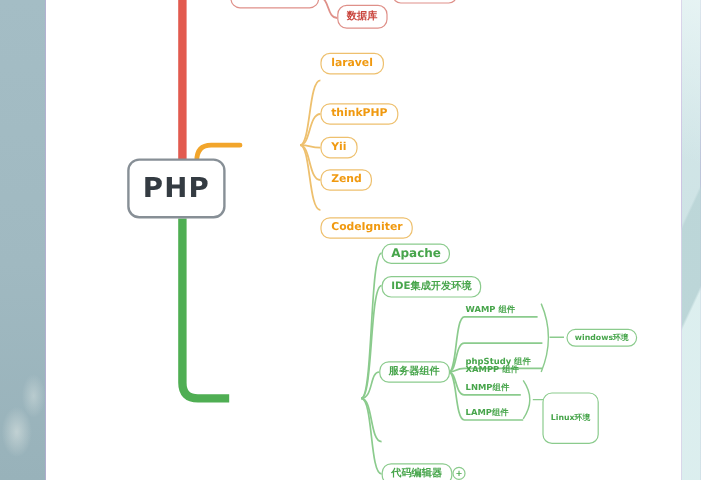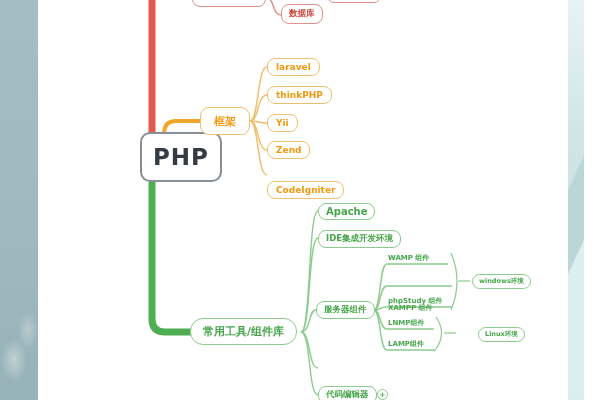--- a/index.html
+++ b/index.html
@@ -24,21 +24,21 @@
   .ln-green{stroke:var(--green);stroke-width:7;fill:none;stroke-linejoin:round;}
   .ln-orange{stroke:var(--orange);stroke-width:4;fill:none;stroke-linecap:round;}
   .br-red{stroke:var(--red-soft);stroke-width:1.5;fill:none;}
   .br-orange{stroke:var(--orange-soft);stroke-width:1.5;fill:none;}
   .br-green{stroke:var(--green-soft);stroke-width:1.4;fill:none;}
   .brace{stroke:var(--green-soft);stroke-width:1.2;fill:none;}
 
   .node{position:absolute;z-index:2;background:#fff;border-radius:8px;white-space:nowrap;
     display:flex;align-items:center;justify-content:center;font-weight:bold;box-sizing:border-box;}
   .root{left:106px;top:132px;width:82px;height:50px;border:2.5px solid var(--root-border);
-    border-radius:10px;font-size:23px;letter-spacing:1px;color:var(--root-text);margin-left:34px;}
+    border-radius:10px;font-size:23px;letter-spacing:1px;color:var(--root-text);}
   .red-node{border:1.5px solid var(--red-soft);color:var(--red-text);}
   .orange-node{border:1.5px solid var(--orange-soft);color:var(--orange-text);}
   .green-node{border:1.5px solid var(--green-soft);color:var(--green-text);}
   .cut{background:#fff;}
   .lbl-txt{position:absolute;z-index:2;font-weight:bold;white-space:nowrap;color:var(--green-text);font-size:7px;}
   .badge{position:absolute;z-index:2;width:11px;height:11px;border-radius:50%;background:#fff;
     border:1.2px solid var(--green-soft);color:var(--green-text);font-size:7px;font-weight:bold;
     display:flex;align-items:center;justify-content:center;box-sizing:border-box;}
 </style>
 </head>
@@ -86,35 +86,33 @@
     </g>
   </svg>
 
   <div class="node red-node cut" style="left:192px;top:-16px;width:74px;height:23px;"></div>
   <div class="node red-node cut" style="left:327px;top:-12px;width:54px;height:15px;border-radius:7px;"></div>
 
   <div class="node red-node" style="left:281px;top:4px;padding:3px 7px;font-size:8.5px;">数据库</div>
 
   <div class="node root">PHP</div>
 
-  <div class="node orange-node" style="left:200px;top:107px;width:50px;height:28px;border-radius:9px;font-size:11px;">框架</div>
-  <div class="node orange-node" style="left:267px;top:58px;padding:3px 8px;font-size:9px;">laravel</div>
+  <div class="node orange-node" style="left:267px;top:44px;padding:3px 8px;font-size:9px;">laravel</div>
   <div class="node orange-node" style="left:267px;top:86px;padding:3px 8px;font-size:9px;">thinkPHP</div>
   <div class="node orange-node" style="left:267px;top:114px;padding:3px 8px;font-size:9px;">Yii</div>
   <div class="node orange-node" style="left:267px;top:141px;padding:3px 8px;font-size:9px;">Zend</div>
   <div class="node orange-node" style="left:267px;top:166px;padding:3px 8px;font-size:9px;margin-top:15px;">CodeIgniter</div>
 
-  <div class="node green-node" style="left:190px;top:318px;padding:5px 12px;border-radius:13px;font-size:11px;border-width:1.6px;">常用工具/组件库</div>
   <div class="node green-node" style="left:318px;top:203px;padding:2px 7px;font-size:10px;">Apache</div>
   <div class="node green-node" style="left:318px;top:230px;padding:2px 7px;font-size:8.5px;">IDE集成开发环境</div>
   <div class="node green-node" style="left:316px;top:301px;padding:2px 7px;font-size:8.5px;">服务器组件</div>
   <div class="node green-node" style="left:318px;top:386px;padding:2px 7px;font-size:8.5px;">代码编辑器</div>
   <div class="badge" style="left:377px;top:389px;">+</div>
 
   <div class="lbl-txt" style="left:388px;top:253px;">WAMP 组件</div>
   <div class="lbl-txt" style="left:388px;top:275px;margin-top:28px;">XAMPP 组件</div>
   <div class="lbl-txt" style="left:388px;top:296px;text-align:center;">phpStudy 组件</div>
   <div class="lbl-txt" style="left:388px;top:318px;">LNMP组件</div>
   <div class="lbl-txt" style="left:388px;top:339px;">LAMP组件</div>
 
   <div class="node green-node" style="left:472px;top:274px;padding:2px 6px;font-size:6.5px;border-radius:8px;border-width:1.2px;">windows环境</div>
-  <div class="node green-node" style="left:478px;top:327px;padding:2px 6px;font-size:6.5px;border-radius:8px;border-width:1.2px;">Linux环境</div>
+  <div class="node green-node" style="left:452px;top:327px;padding:16px 6px;font-size:6.5px;border-radius:8px;border-width:1.2px;">Linux环境</div>
 </div>
 
 </body></html>

